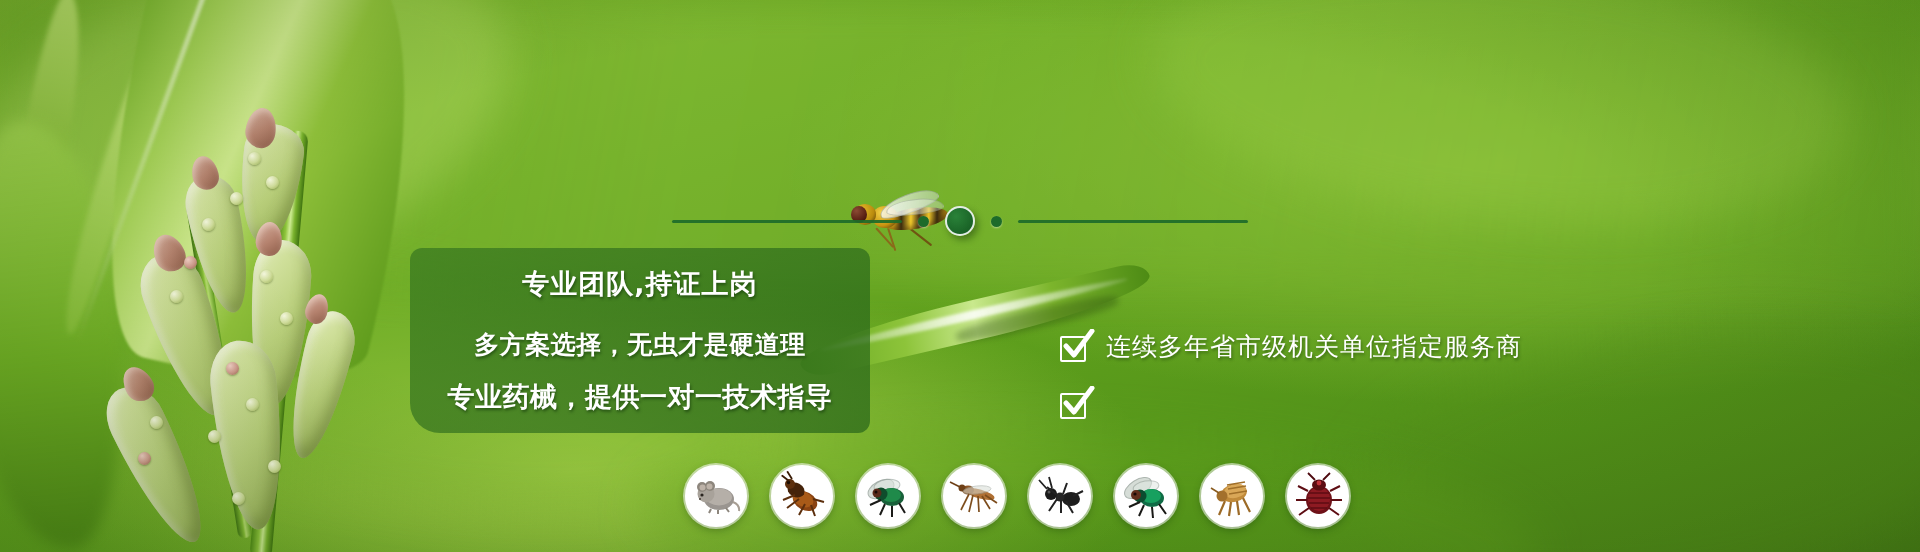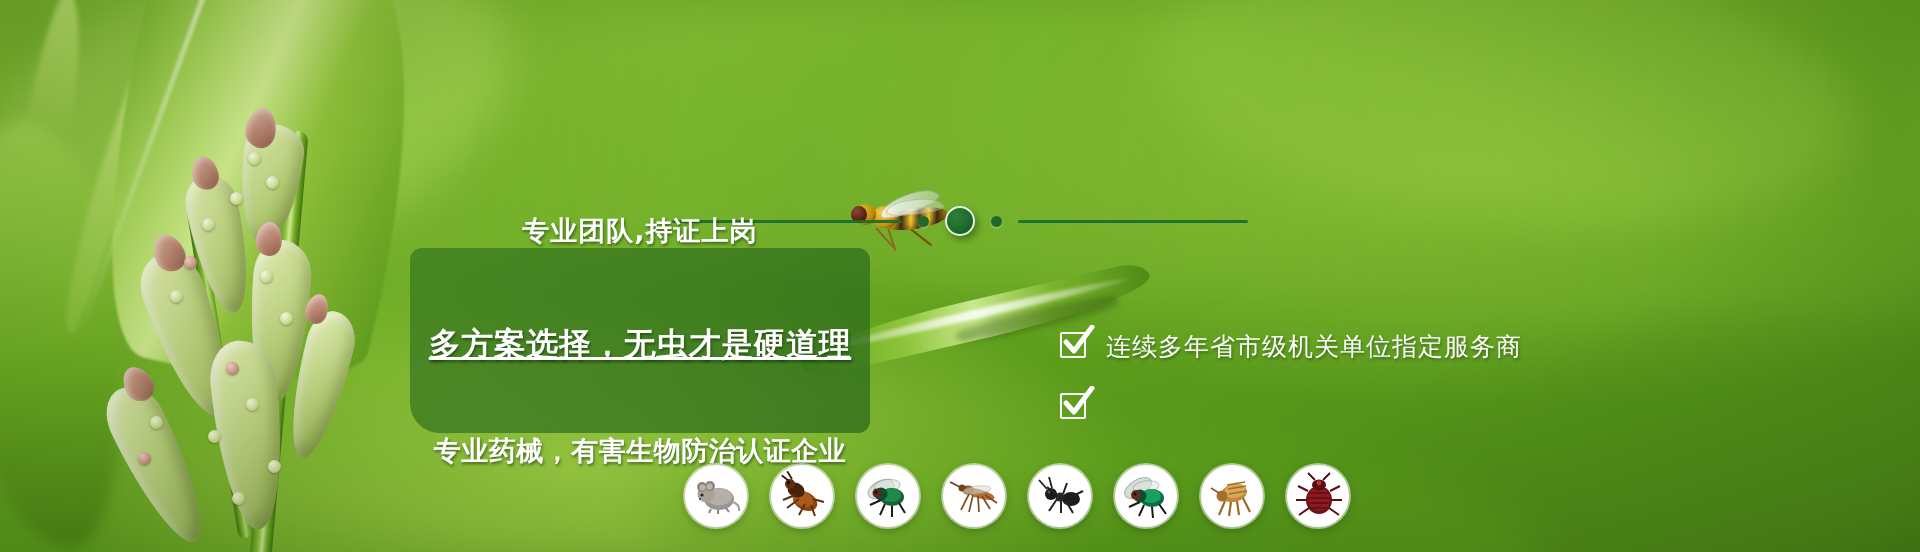--- a/index.html
+++ b/index.html
@@ -184,35 +184,34 @@
                  border:2px solid rgba(255,255,255,.88);
                  box-shadow:3px 4px 7px rgba(10,40,5,.4); }
 
   
   .feature-box {
     position:absolute; left:410px; top:248px; width:460px; height:185px;
     background:linear-gradient(135deg, rgba(46,110,30,.62), rgba(40,102,26,.72));
     border-radius:12px 12px 12px 30px;
     display:flex; flex-direction:column; justify-content:center;
     padding:8px 0 8px 0;
-    gap:48px;
   }
   .feature-box .line {
     color:#ffffff; font-family:"DejaVu Sans", sans-serif;
     font-weight:bold; white-space:nowrap;
     text-shadow:1px 2px 3px rgba(10,40,5,.55);
     text-align:center;
   }
   .feature-box .l1 { font-size:27px; margin:0 0 18px 0; letter-spacing:1px; }
-  .feature-box .l2 { font-size:32px; margin:8px 0 18px 0; letter-spacing:.5px;text-decoration:underline; }
+  .feature-box .l2 { font-size:25px; margin:8px 0 18px 0; letter-spacing:.5px; }
   .feature-box .l3 { font-size:27px; letter-spacing:.5px; }
 
   
   .bullets { position:absolute; left:1060px; top:330px; }
-  .bullet { display:flex; align-items:flex-start; margin-bottom:28px; }
+  .bullet { display:flex; align-items:flex-end; margin-bottom:28px; }
   .chk {
     width:29px; height:29px; flex:0 0 29px; position:relative; margin-right:17px;
   }
   .chk .box {
     position:absolute; left:0; top:2px; width:26px; height:26px;
     border:2.5px solid #ffffff; border-radius:2px;
   }
   .chk svg { position:absolute; left:1px; top:-5px; }
   .bullet .txt {
     color:#ffffff; font-family:"DejaVu Sans", sans-serif;
@@ -324,21 +323,21 @@
     <div class="rule"></div>
     <div class="dot-s"></div>
     <div class="dot-l"></div>
     <div class="dot-s"></div>
     <div class="rule"></div>
   </div>
 
   <div class="feature-box">
     <div class="line l1">专业团队,持证上岗</div>
     <div class="line l2">多方案选择，无虫才是硬道理</div>
-    <div class="line l3">专业药械，有害生物防治认证企业</div>
+    <div class="line l3">专业药械，提供一对一技术指导</div>
   </div>
 
   <div class="bullets">
     <div class="bullet">
       <span class="chk">
         <span class="box"></span>
         <svg width="34" height="34" viewBox="0 0 34 34">
           <path d="M5 17 L13 26 L31 2" fill="none" stroke="#ffffff" stroke-width="5" stroke-linecap="round" stroke-linejoin="round"></path>
         </svg>
       </span>

